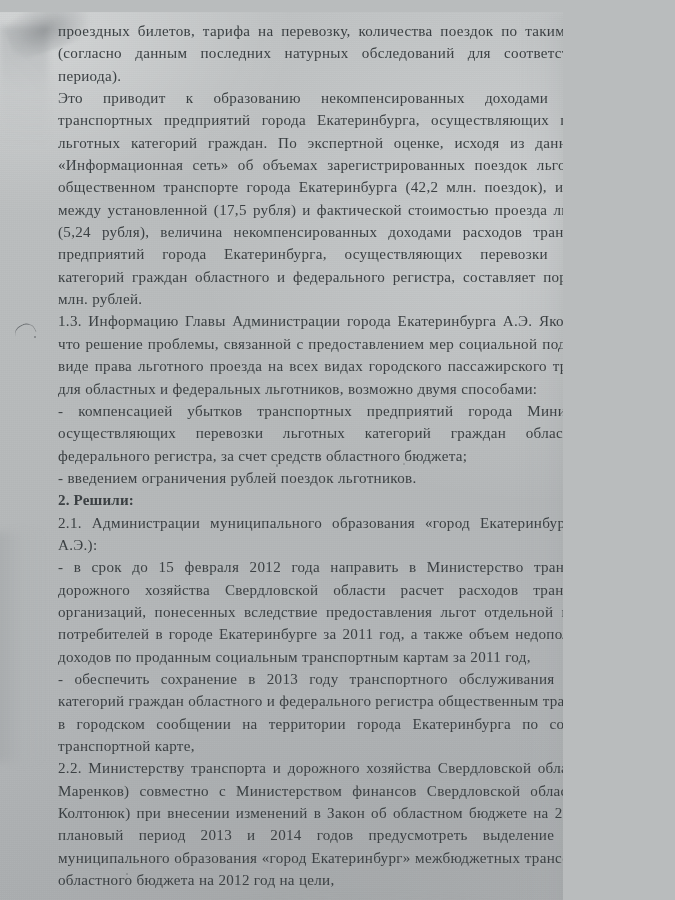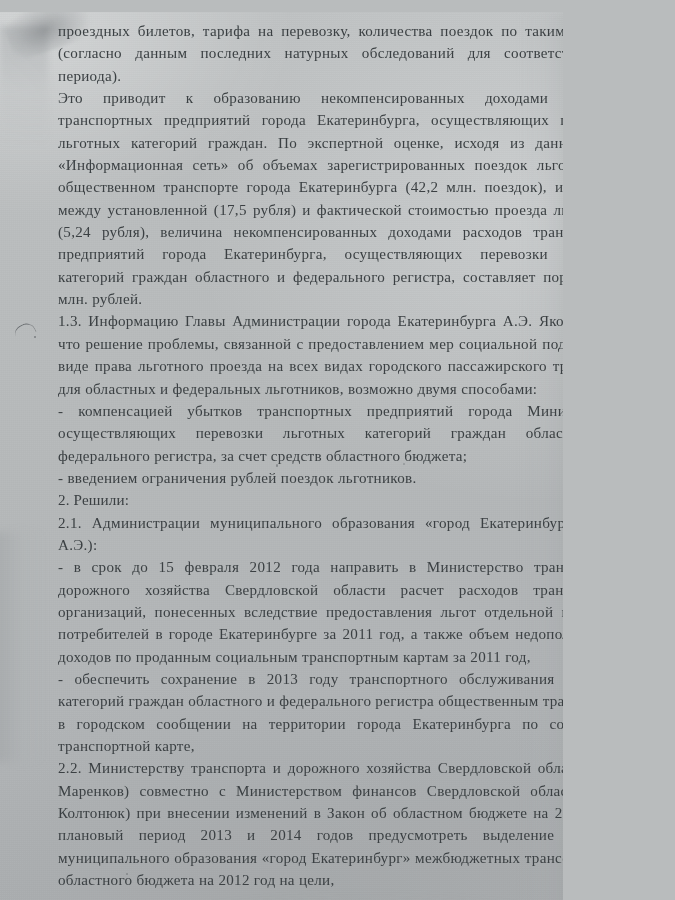--- a/index.html
+++ b/index.html
@@ -70,21 +70,21 @@
 
   
   p::after {
     content: "";
     display: inline-block;
     width: 100%;
     height: 0;
   }
   p.nojust::after { content: none; }
 
-  .bold { font-weight: 400; letter-spacing: 0.01em; }
+  .bold { font-weight: 700; letter-spacing: 0.01em; }
 
   
   .gap-before { margin-top: 22.35px; }
   .gap-before-2 { margin-top: 22.4px; }
 
   
   .blemish { position: absolute; pointer-events: none; }
 
   #smudge-topleft {
     left: 6px; top: -10px;

